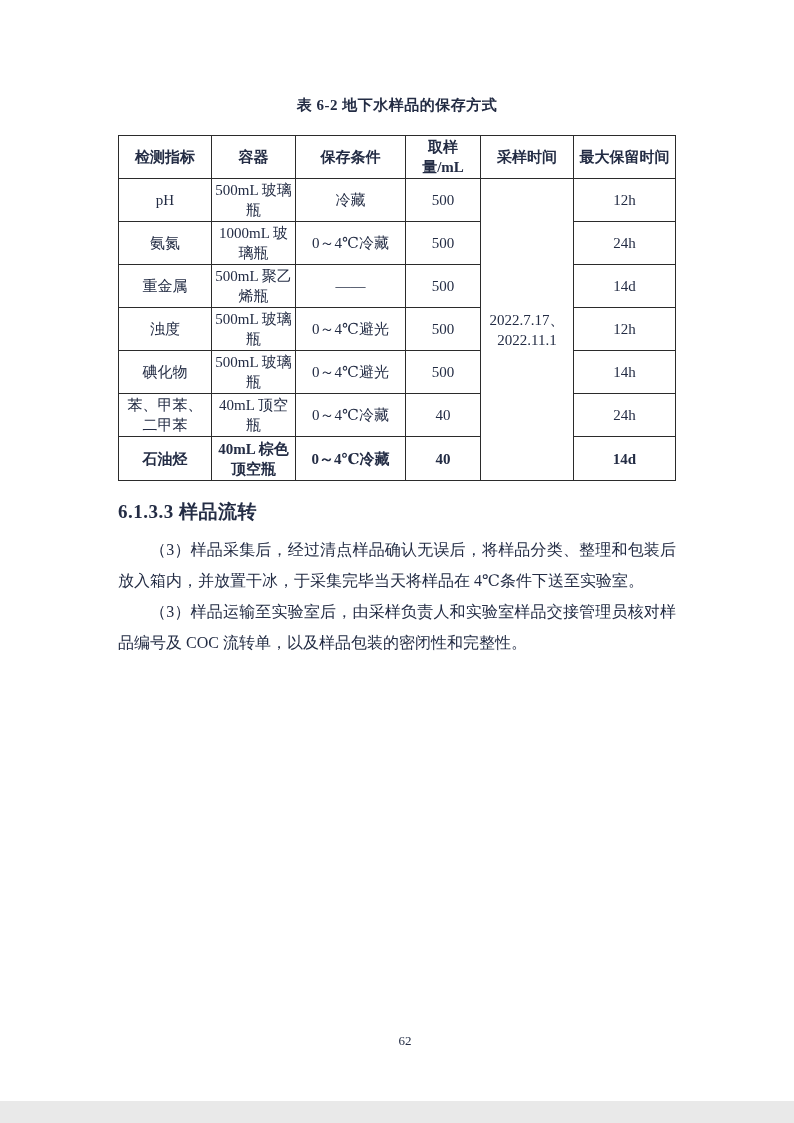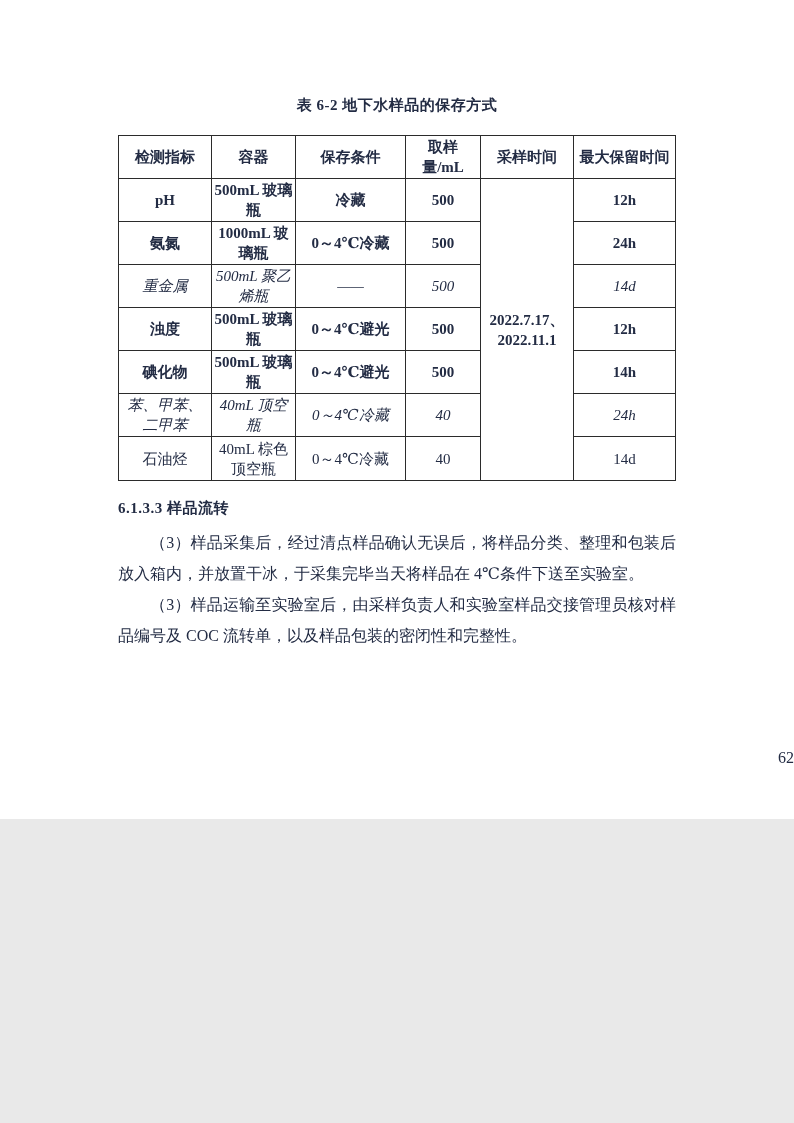--- a/index.html
+++ b/index.html
@@ -1,19 +1,19 @@
 <!DOCTYPE html>
 <html><head>
 <meta charset="utf-8">
 <style>
   * { margin:0; padding:0; box-sizing:border-box; }
   html,body { background:#e9e9e9; }
   .page {
     position:relative;
-    width:794px; height:819px;
+    width:794px; height:1101px;
     margin:0 auto;
     background:#ffffff;
     font-family:"Liberation Serif","DejaVu Serif",serif;
     color:#232c44;
     overflow:hidden;
   }
   .content {
     position:absolute;
     left:118px; top:0;
     width:558px;
@@ -34,44 +34,44 @@
   table.storage th, table.storage td {
     border:1px solid #2b2b2b;
     text-align:center;
     vertical-align:middle;
     font-size:15px;
     line-height:20px;
     padding:1px 2px;
   }
   table.storage th { font-weight:bold; font-size:15px; }
   tr.hdr   { height:30px;padding-left:44px; }
-  tr.r-s   { height:24px;font-weight:bold; }
-  tr.r-t   { height:42px;font-style:italic; }
-  tr.r-l   { height:44px; }
+  tr.r-s   { height:24px; }
+  tr.r-t   { height:42px; }
+  tr.r-l   { height:44px;font-weight:bold; }
   td.sampling { font-size:15px; line-height:25px; }
   .section-heading {
     margin-top:18px;
     font-weight:bold;
-    font-size:15px;
+    font-size:19px;
     letter-spacing:0.5px;
   }
   .body-text { margin-top:9px; }
   .body-text p {
     font-size:16px;
     line-height:31px;
     text-align:justify;
     text-indent:2em;
     margin:0;
   }
   .page-number {
     position:absolute;
     bottom:52px; left:0;
     width:100%;
-    text-align:right;
-    font-size:16px;
+    text-align:center;
+    font-size:13px;
     color:#232c44;
     padding-left:16px;
   }
 </style>
 </head>
 <body>
 
 <div class="page">
   <div class="content">
 

